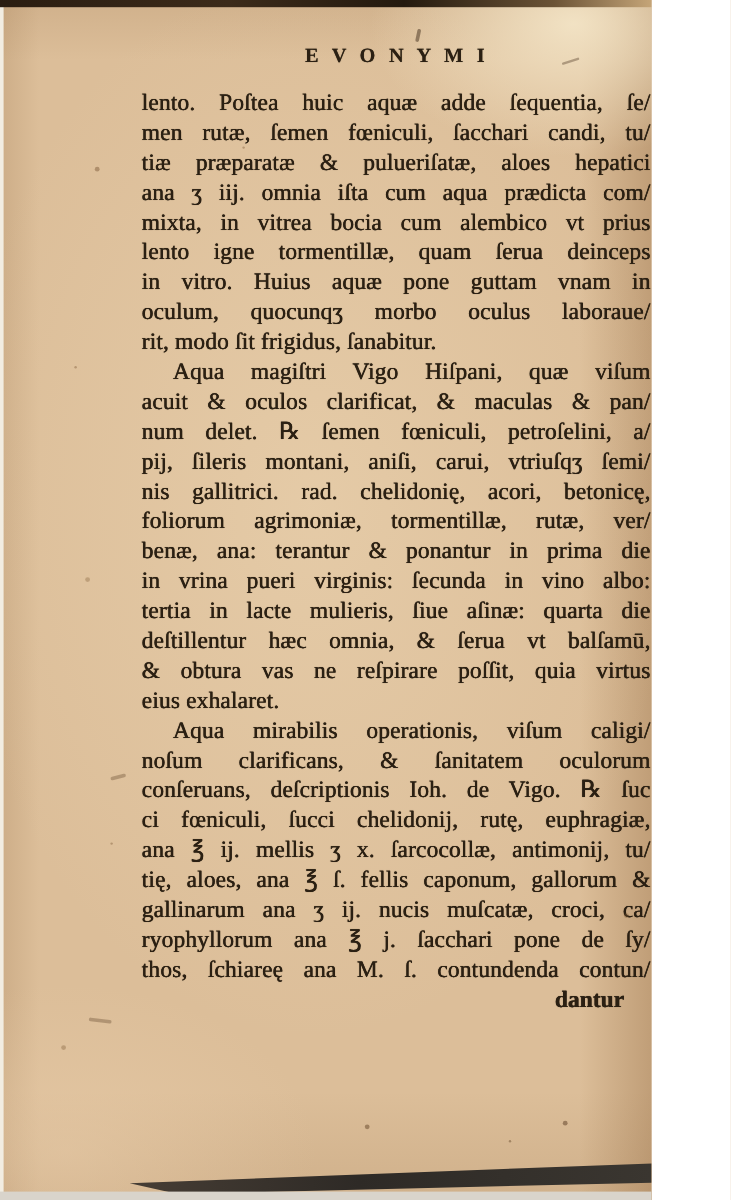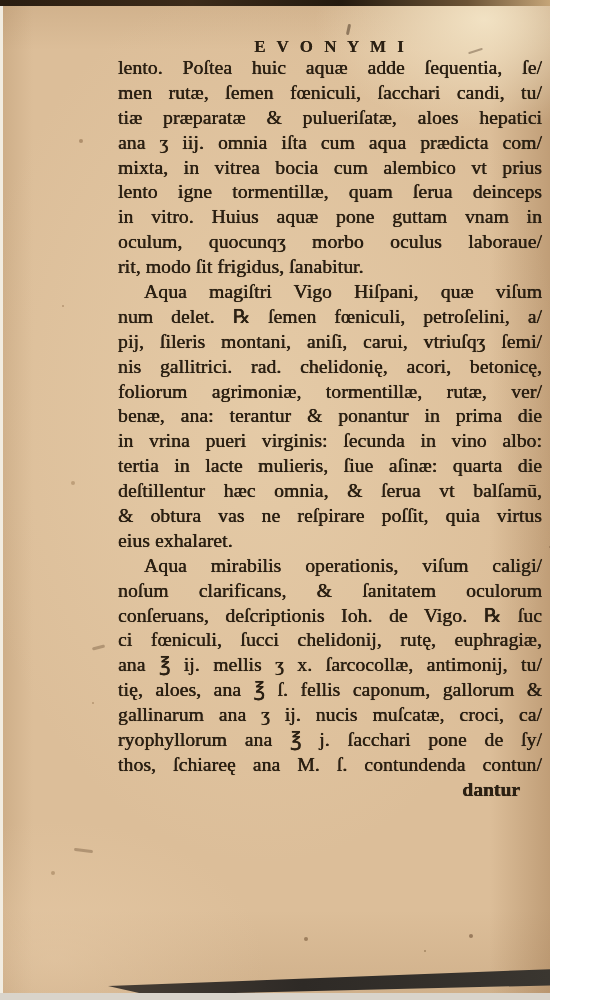--- a/index.html
+++ b/index.html
@@ -1,29 +1,30 @@
 <!DOCTYPE html>
 <html><head>
 <meta charset="utf-8">
 <style>
   html,body { margin:0; padding:0; }
   .screen {
     position:relative;
-    width:550px; height:1000px;
+    width:507px; height:1000px;
     overflow:hidden;
     background-color:#dcbe99;
     background-image:
       radial-gradient(ellipse 260px 170px at 88% 2%, rgba(243,228,198,0.95), rgba(243,228,198,0) 65%),
       radial-gradient(ellipse 420px 620px at 48% 42%, rgba(236,213,178,0.55), rgba(236,213,178,0) 72%),
       radial-gradient(ellipse 300px 200px at 10% 96%, rgba(233,205,170,0.5), rgba(233,205,170,0) 70%),
       linear-gradient(to left, rgba(146,105,64,0.38), rgba(146,105,64,0) 11%),
       linear-gradient(to right, rgba(150,112,72,0.22), rgba(150,112,72,0) 6%),
       linear-gradient(to top, rgba(150,112,72,0.18), rgba(150,112,72,0) 9%),
       linear-gradient(to bottom, rgba(140,100,60,0.15), rgba(140,100,60,0) 5%);
     font-family:"Liberation Serif","DejaVu Serif","DejaVu Sans",serif;
+    padding-left:36px;
   }
   .left-scan-edge {
     position:absolute; left:0; top:0; width:3px; height:100%;
     background:#f2ede2;
   }
   .top-edge-shadow {
     position:absolute; left:0; top:0; width:100%; height:6px;
     background:linear-gradient(to right,#2a1d11 0%,#3c2b1a 35%,#241a0f 62%,#6b5336 85%,#c5a578 100%);
   }
   .bottom-page-edge {
@@ -39,21 +40,21 @@
     position:absolute; left:118px; top:0; width:424px;
     color:#2b2013;
   }
   .running-title {
     position:absolute; left:0; top:37px; width:100%;
     text-align:center;
     font-size:17px; font-weight:bold;
     letter-spacing:2px; word-spacing:3px;
     text-shadow:0 0 0.6px rgba(43,32,19,0.8);
   }
-  .paragraphs { position:absolute; left:0; top:56px; width:100%; }
+  .paragraphs { position:absolute; left:0; top:75px; width:100%; }
   .line {
     font-size:19.6px; line-height:24.9px; height:24.9px;
     text-align:justify; text-align-last:justify;
     white-space:nowrap;
     letter-spacing:0.1px;
     text-shadow:0.3px 0 0 currentColor, 0 0 0.7px rgba(43,32,19,0.65);
   }
   .line.flush { text-align-last:left; }
   .para.indent .line:first-child { text-indent:26px; }
   .catchword {
@@ -103,20 +104,21 @@
           <div class="line">tiæ præparatæ &amp; pulueriſatæ, aloes hepatici</div>
           <div class="line">ana ʒ iij. omnia iſta cum aqua prædicta com/</div>
           <div class="line">mixta, in vitrea bocia cum alembico vt prius</div>
           <div class="line">lento igne tormentillæ, quam ſerua deinceps</div>
           <div class="line">in vitro. Huius aquæ pone guttam vnam in</div>
           <div class="line">oculum, quocunqʒ morbo oculus laboraue/</div>
           <div class="line flush">rit, modo ſit frigidus, ſanabitur.</div>
         </div>
         <div class="para indent">
           <div class="line">Aqua magiſtri Vigo Hiſpani, quæ viſum</div>
+          <div class="line">acuit &amp; oculos clarificat, &amp; maculas &amp; pan/</div>
           <div class="line">num delet. ℞ ſemen fœniculi, petroſelini, a/</div>
           <div class="line">pij, ſileris montani, aniſi, carui, vtriuſqʒ ſemi/</div>
           <div class="line">nis gallitrici. rad. chelidonię, acori, betonicę,</div>
           <div class="line">foliorum agrimoniæ, tormentillæ, rutæ, ver/</div>
           <div class="line">benæ, ana: terantur &amp; ponantur in prima die</div>
           <div class="line">in vrina pueri virginis: ſecunda in vino albo:</div>
           <div class="line">tertia in lacte mulieris, ſiue aſinæ: quarta die</div>
           <div class="line">deſtillentur hæc omnia, &amp; ſerua vt balſamū,</div>
           <div class="line">&amp; obtura vas ne reſpirare poſſit, quia virtus</div>
           <div class="line flush">eius exhalaret.</div>

